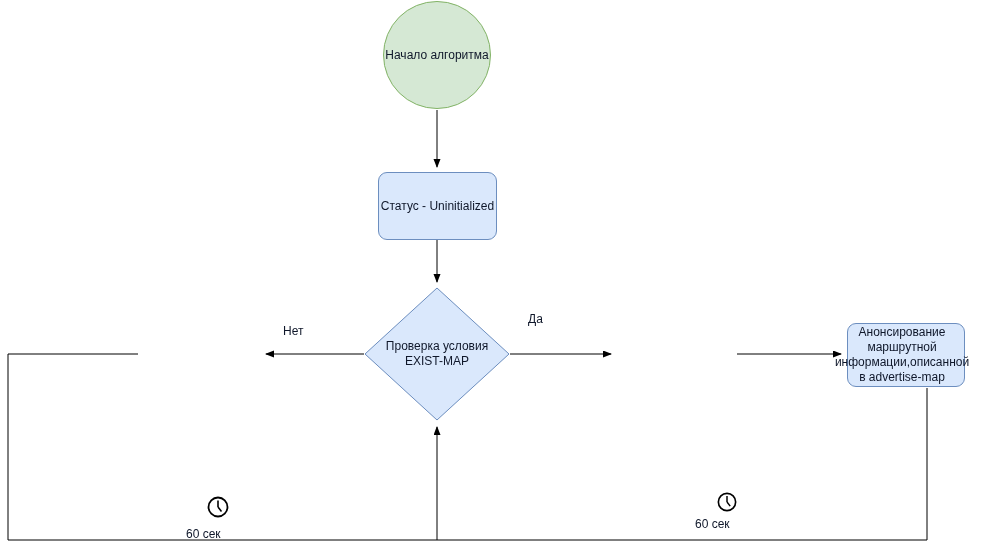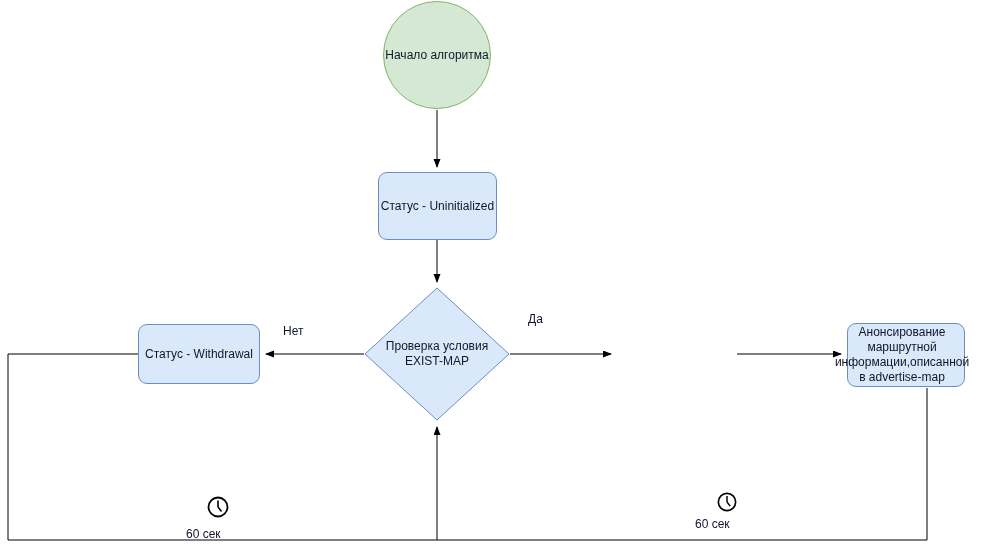--- a/index.html
+++ b/index.html
@@ -74,23 +74,20 @@
     <span>Статус - Uninitialized</span>
   </div>
 
   <div class="node diamond" style="left:364px;top:287px;width:146px;height:134px;">
     <svg width="146" height="134" viewBox="0 0 146 134">
       <polygon points="73,1 145,67 73,133 1,67" fill="#dae8fc" stroke="#6c8ebf" stroke-width="1"></polygon>
     </svg>
     <span class="label">Проверка условия EXIST-MAP</span>
   </div>
 
-  <div class="node rect" style="left:138px;top:324px;width:122px;height:60px;">
-    <span>Статус - Withdrawal</span>
-  </div>
 
 
   <div class="node rect" style="left:847px;top:323px;width:118px;height:64px;">
     <span class="announce-label">Анонсирование маршрутной информации,описанной в advertise-map</span>
   </div>
 
   <div class="edge-label" style="left:283px;top:324px;width:60px;">Нет</div>
   <div class="edge-label" style="left:528px;top:312px;width:60px;">Да</div>
 
   <svg class="timer-icon" style="left:207px;top:496px;" width="22" height="22" viewBox="0 0 22 22">

